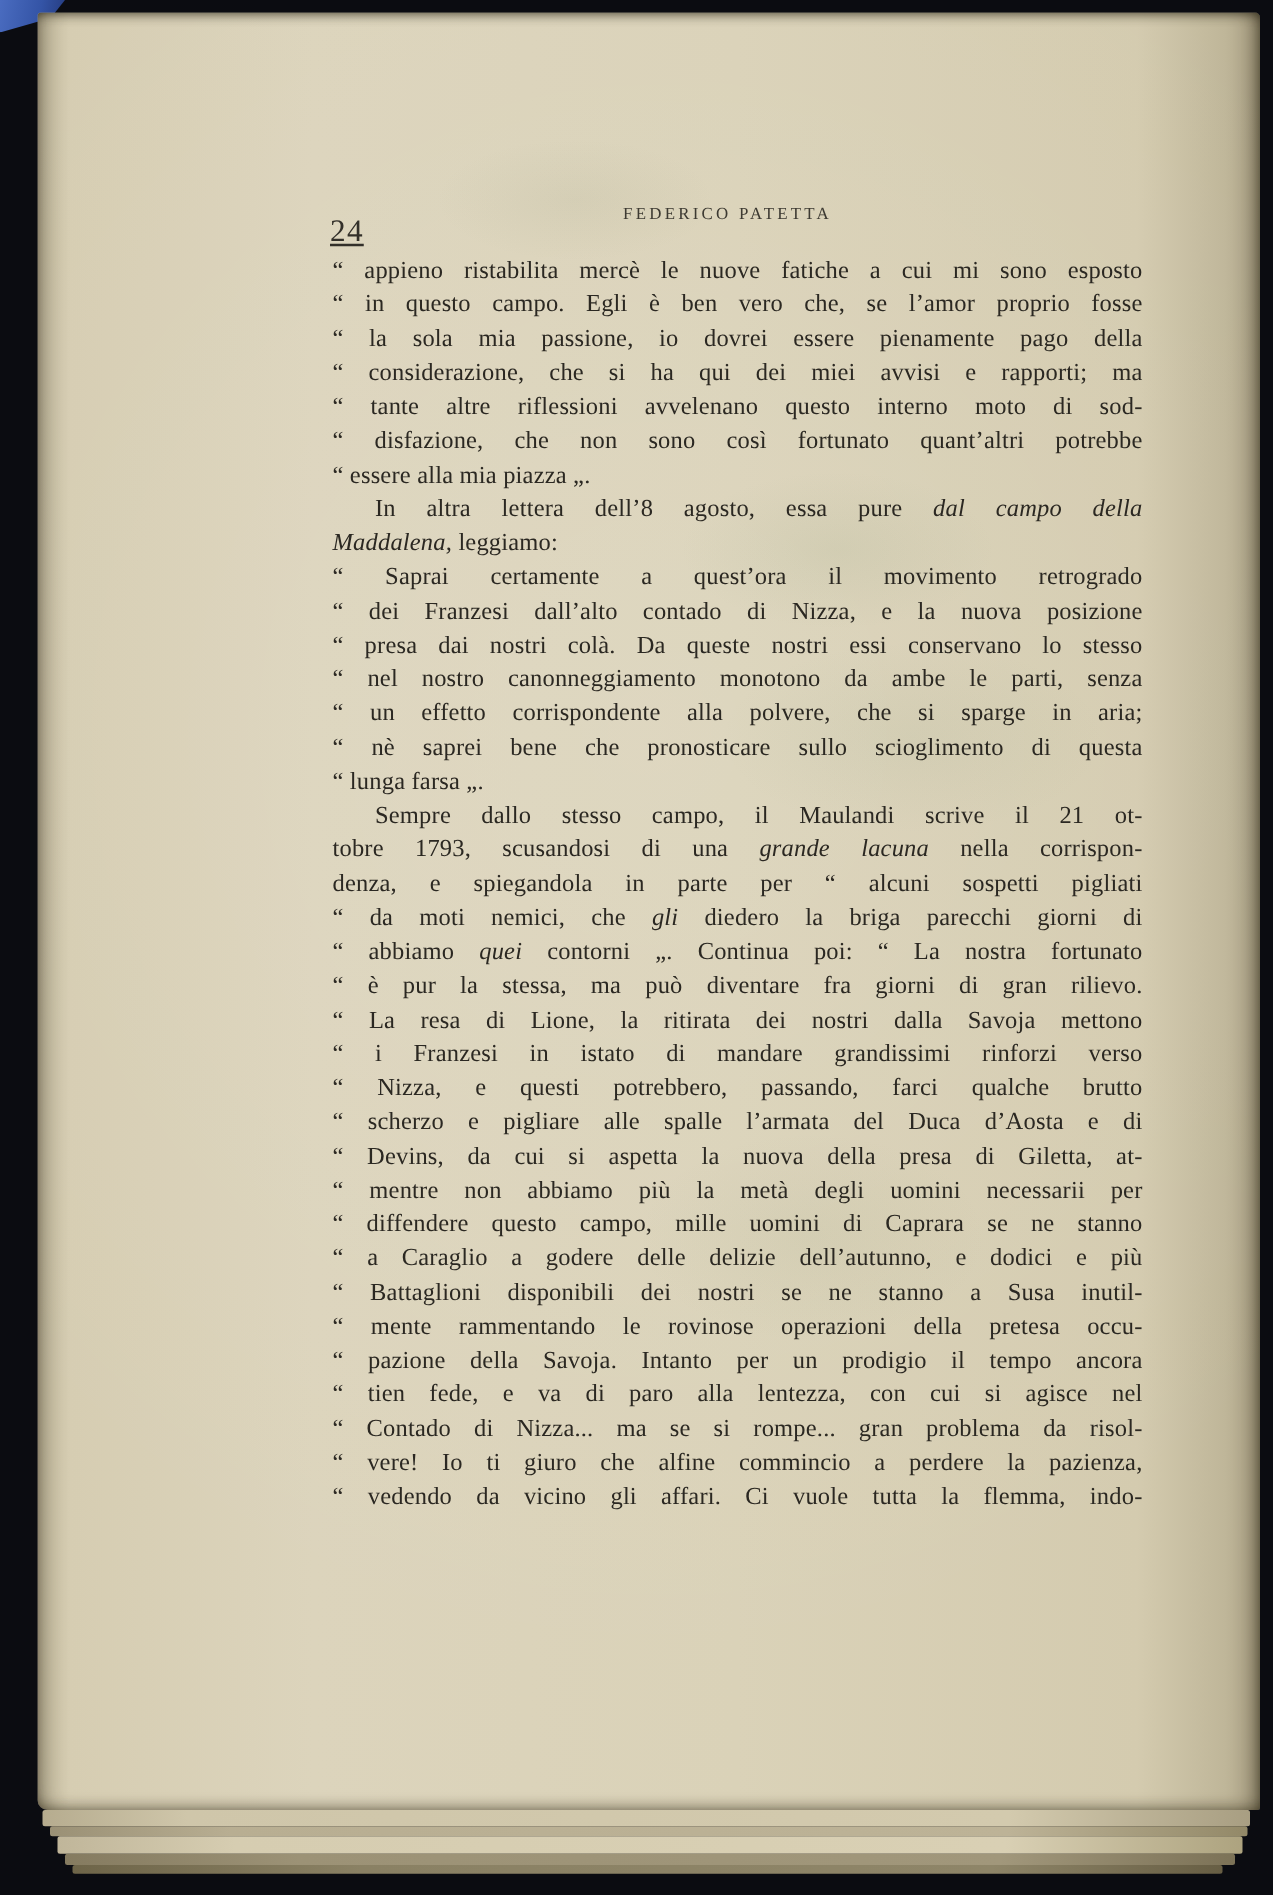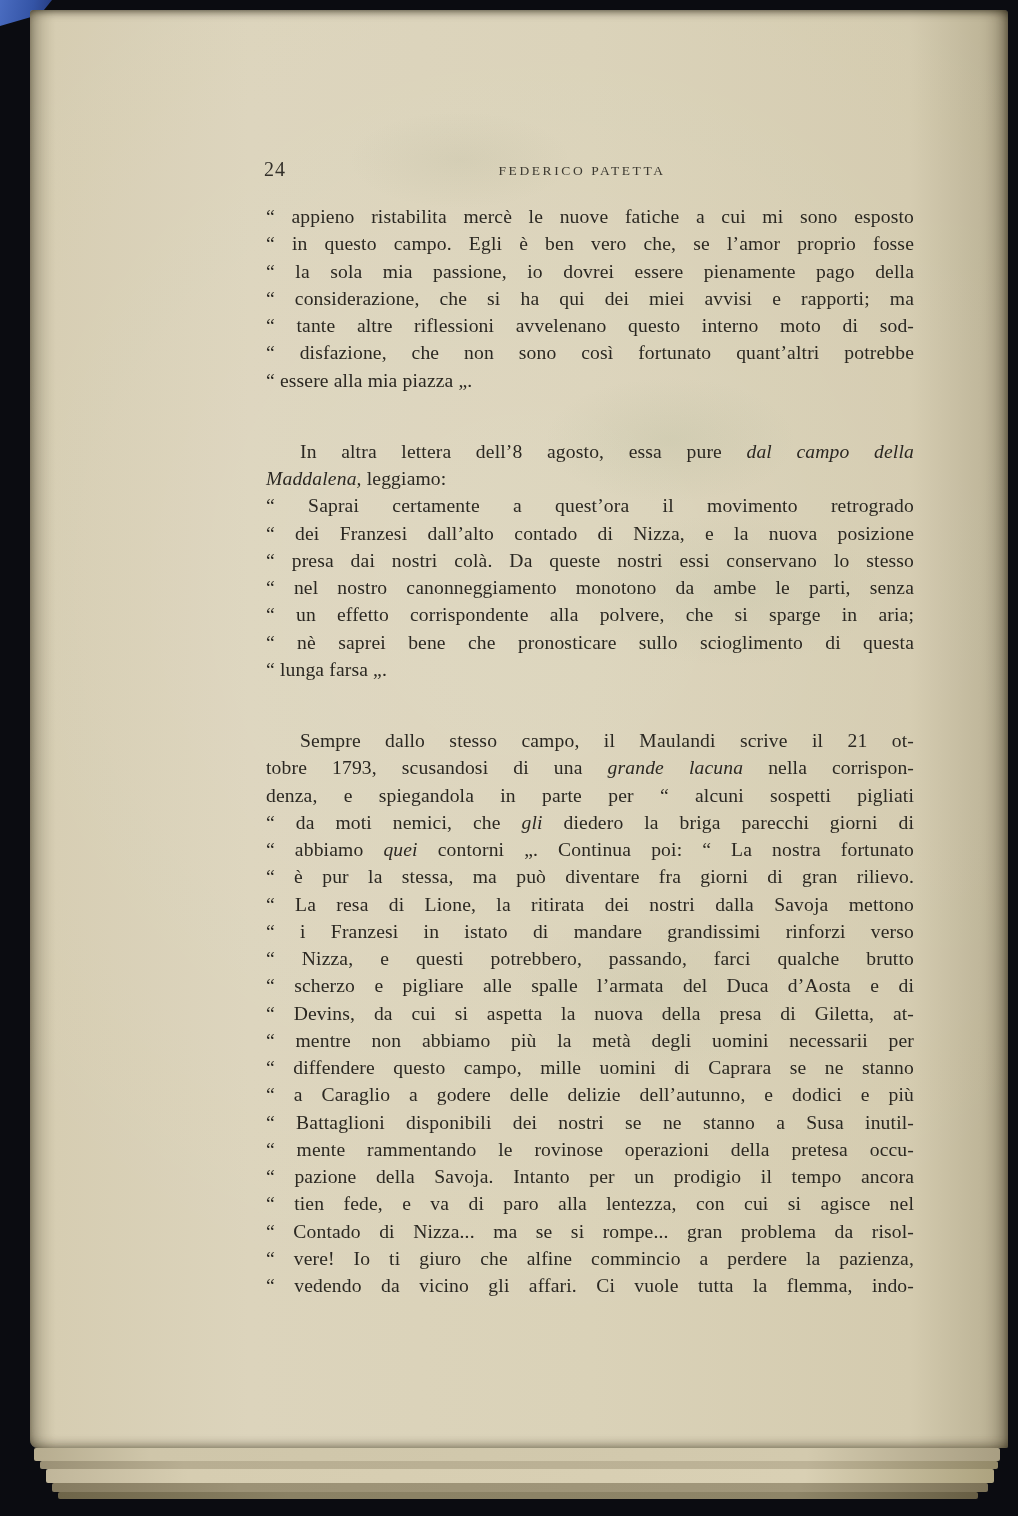--- a/index.html
+++ b/index.html
@@ -42,34 +42,34 @@
   .edge.e1 { top:1448px; width:966px; height:13px; background:linear-gradient(90deg,#b6ac8f,#cfc6aa 12%,#d3caae 80%,#a89e82); }
   .edge.e2 { top:1461px; width:958px; height:8px;  background:linear-gradient(90deg,#9a9075,#b8ae92 15%,#bdb397 80%,#938968); left:40px; }
   .edge.e3 { top:1469px; width:948px; height:14px; background:linear-gradient(90deg,#c0b69a,#d6cdb1 15%,#d9d0b4 80%,#ada37f); left:46px; }
   .edge.e4 { top:1483px; width:936px; height:9px;  background:linear-gradient(90deg,#857b60,#9c9276 20%,#a1977b 80%,#7c7257); left:52px; }
   .edge.e5 { top:1492px; width:920px; height:7px;  background:linear-gradient(90deg,#6e6549,#8a8164 25%,#8e8568 80%,#675e44); left:58px; }
 
   
   .text-col { position:absolute; left:236px; top:146px; width:648px; color:#2b2822; }
   .running-head { position:relative; height:30px; }
   .pagenum {
-    position:absolute; left:-2px; top:2px;
-    font-size:20px; letter-spacing:1px; color:#33302a;
+    position:absolute; left:-2px; top:16px;
+    font-size:25px; letter-spacing:1px; color:#33302a;text-decoration:underline;
   }
   .head-title {
     position:absolute; left:0; right:16px; top:7px; text-align:center;
     font-size:13.5px; letter-spacing:2.6px; color:#3d3a32;
   }
   .lines { margin-top:17px; }
   .line {
     font-size:19.6px; line-height:27.25px; letter-spacing:0.15px;
     white-space:normal; text-align:left; color:#2b2822;
   }
   .line.j { text-align:justify; text-align-last:justify; }
-  .line.ind { padding-left:34px;margin-top:44px; }
+  .line.ind { padding-left:34px; }
   .it { font-style:italic; }
 </style>
 </head>
 <body>
 
 <div class="stage">
 
   <div class="blue-corner"></div>
 
   <div class="page">

